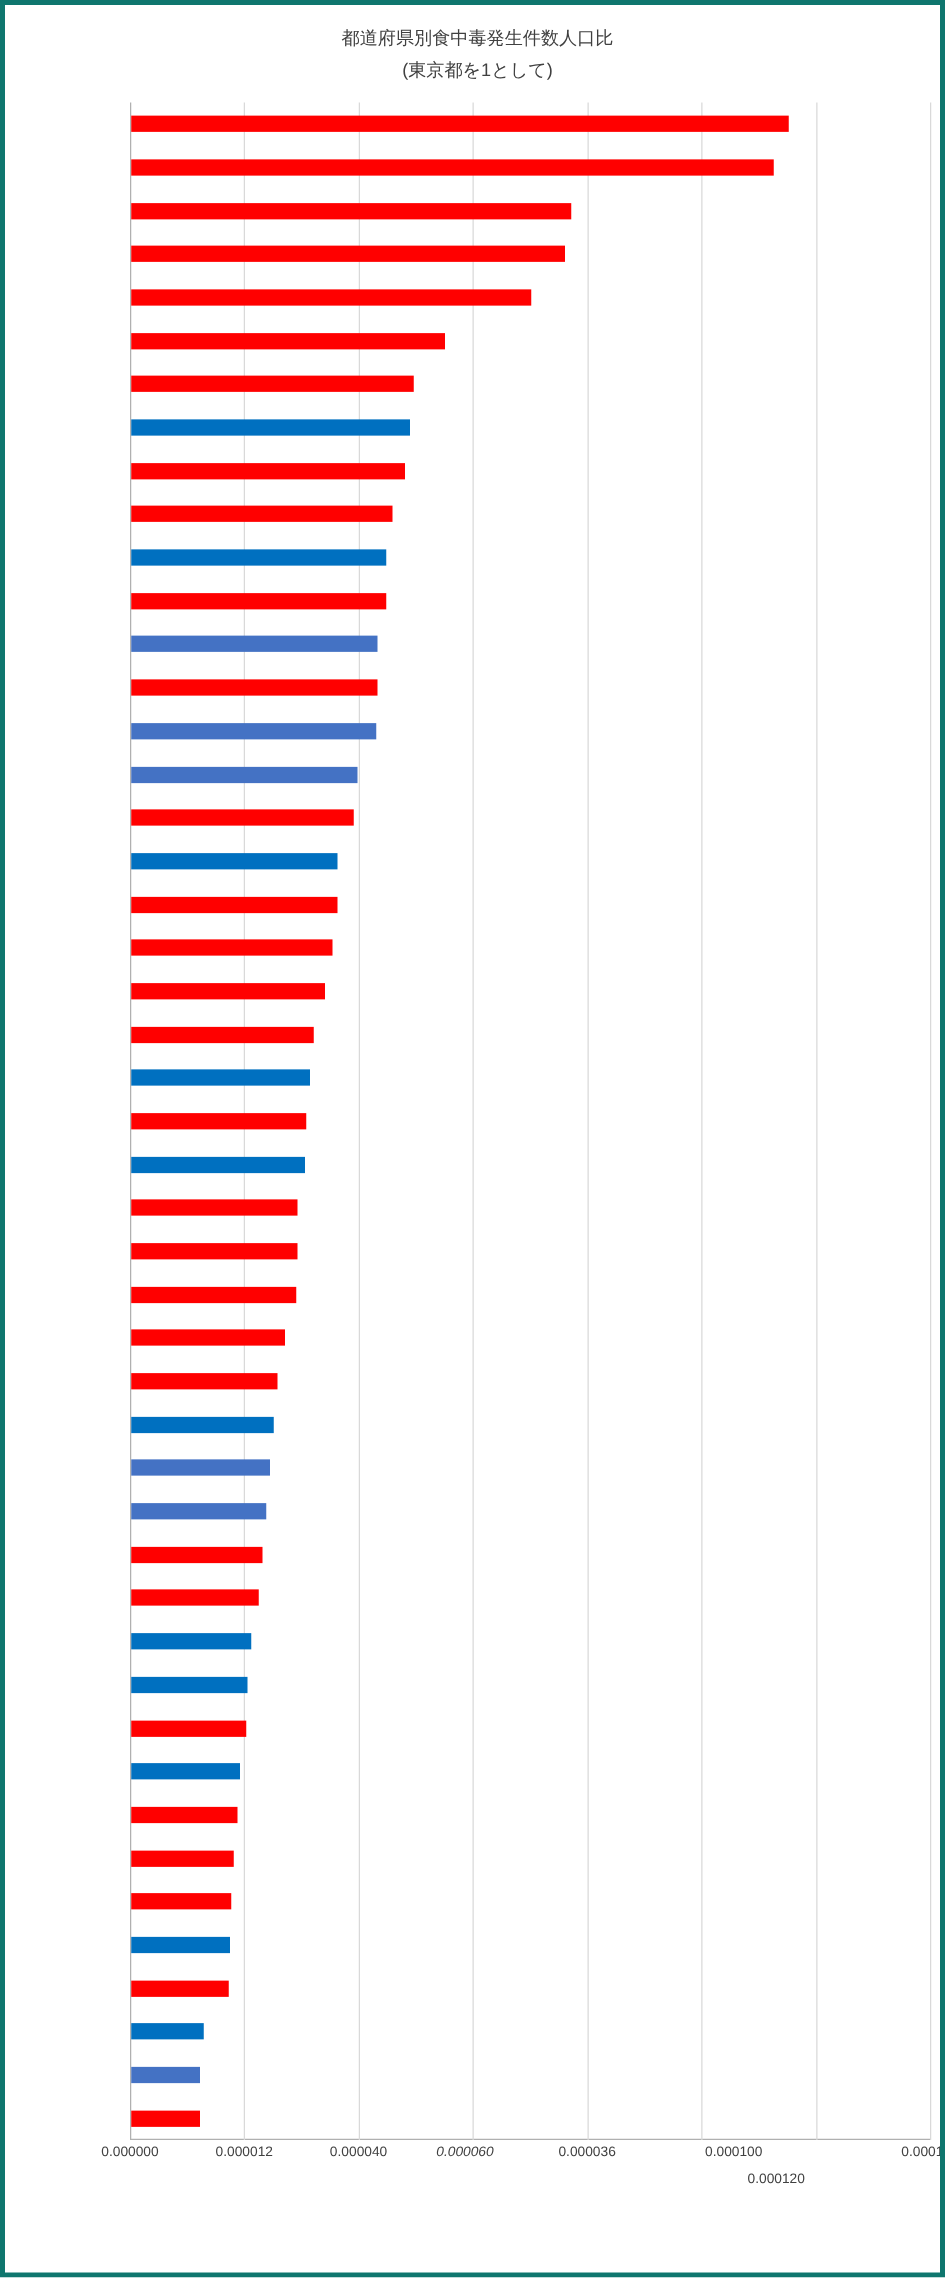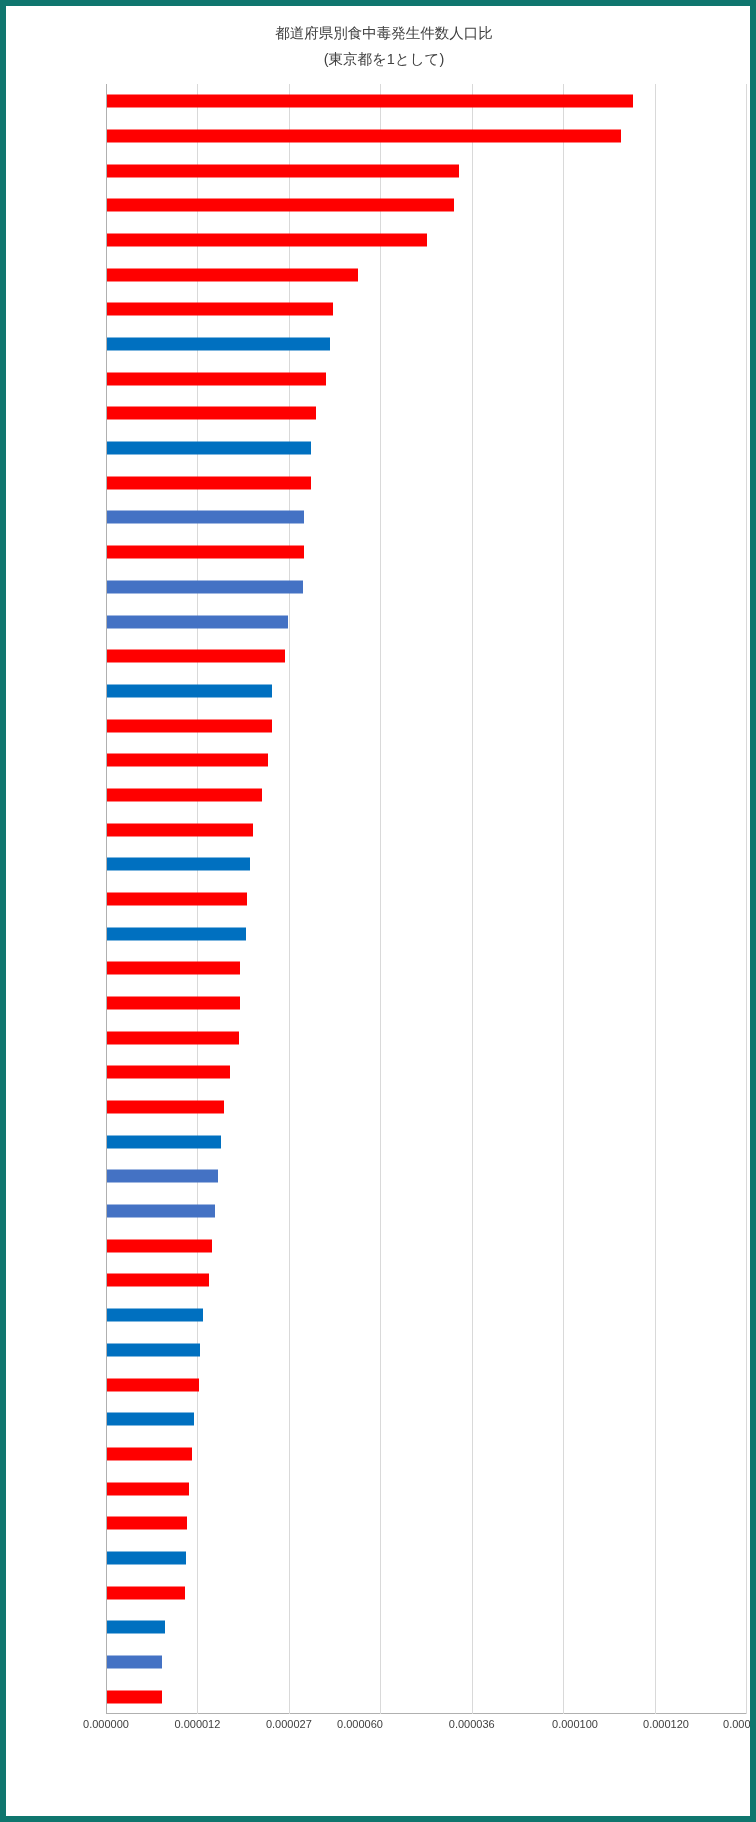--- a/index.html
+++ b/index.html
@@ -11,21 +11,21 @@
     width: 756px;
     height: 1822px;
     font-family: "Liberation Sans", sans-serif;
     -webkit-font-smoothing: antialiased;
   }
   #chart-frame {
     position: relative;
     box-sizing: border-box;
     width: 756px;
     height: 1822px;
-    border: 6px solid #0f766e;
+    border: 4px solid #0f766e;
     background: #ffffff;
     overflow: hidden;
   }
   
   .title-block {
     position: absolute;
     left: 0;
     top: 14px;
     width: 756px;
     text-align: center;
@@ -250,19 +250,19 @@
       <div class="row" style="top: 1560.64px; height: 34.6809px;">
         <div class="bar" title="埼玉県" style="width: 55.3143px; background: rgb(68, 114, 196);"></div>
       </div>
       <div class="row" style="top: 1595.32px; height: 34.6809px;">
         <div class="bar" title="奈良県" style="width: 54.8571px; background: rgb(255, 0, 0);"></div>
       </div>
     </div>
 
 <div class="xtick" style="left: 100px;">0.000000</div>
     <div class="xtick" style="left: 191.429px;">0.000012</div>
-    <div class="xtick" style="left: 282.857px;">0.000027</div>
-    <div class="xtick" style="left: 354px;">0.000060</div>
+    <div class="xtick" style="left: 282.857px;">0.000040</div>
+    <div class="xtick" style="left: 368px; font-style: italic;">0.000060</div>
     <div class="xtick" style="left: 465.714px;">0.000036</div>
-    <div class="xtick" style="left: 569px;">0.000100</div>
-    <div class="xtick" style="left: 660px;">0.000120</div>
+    <div class="xtick" style="left: 583px;">0.000100</div>
+    <div class="xtick" style="left: 617px; margin-top: 21px;">0.000120</div>
     <div class="xtick" style="left: 740px;">0.000140</div>
   </div>
 
 </body></html>

